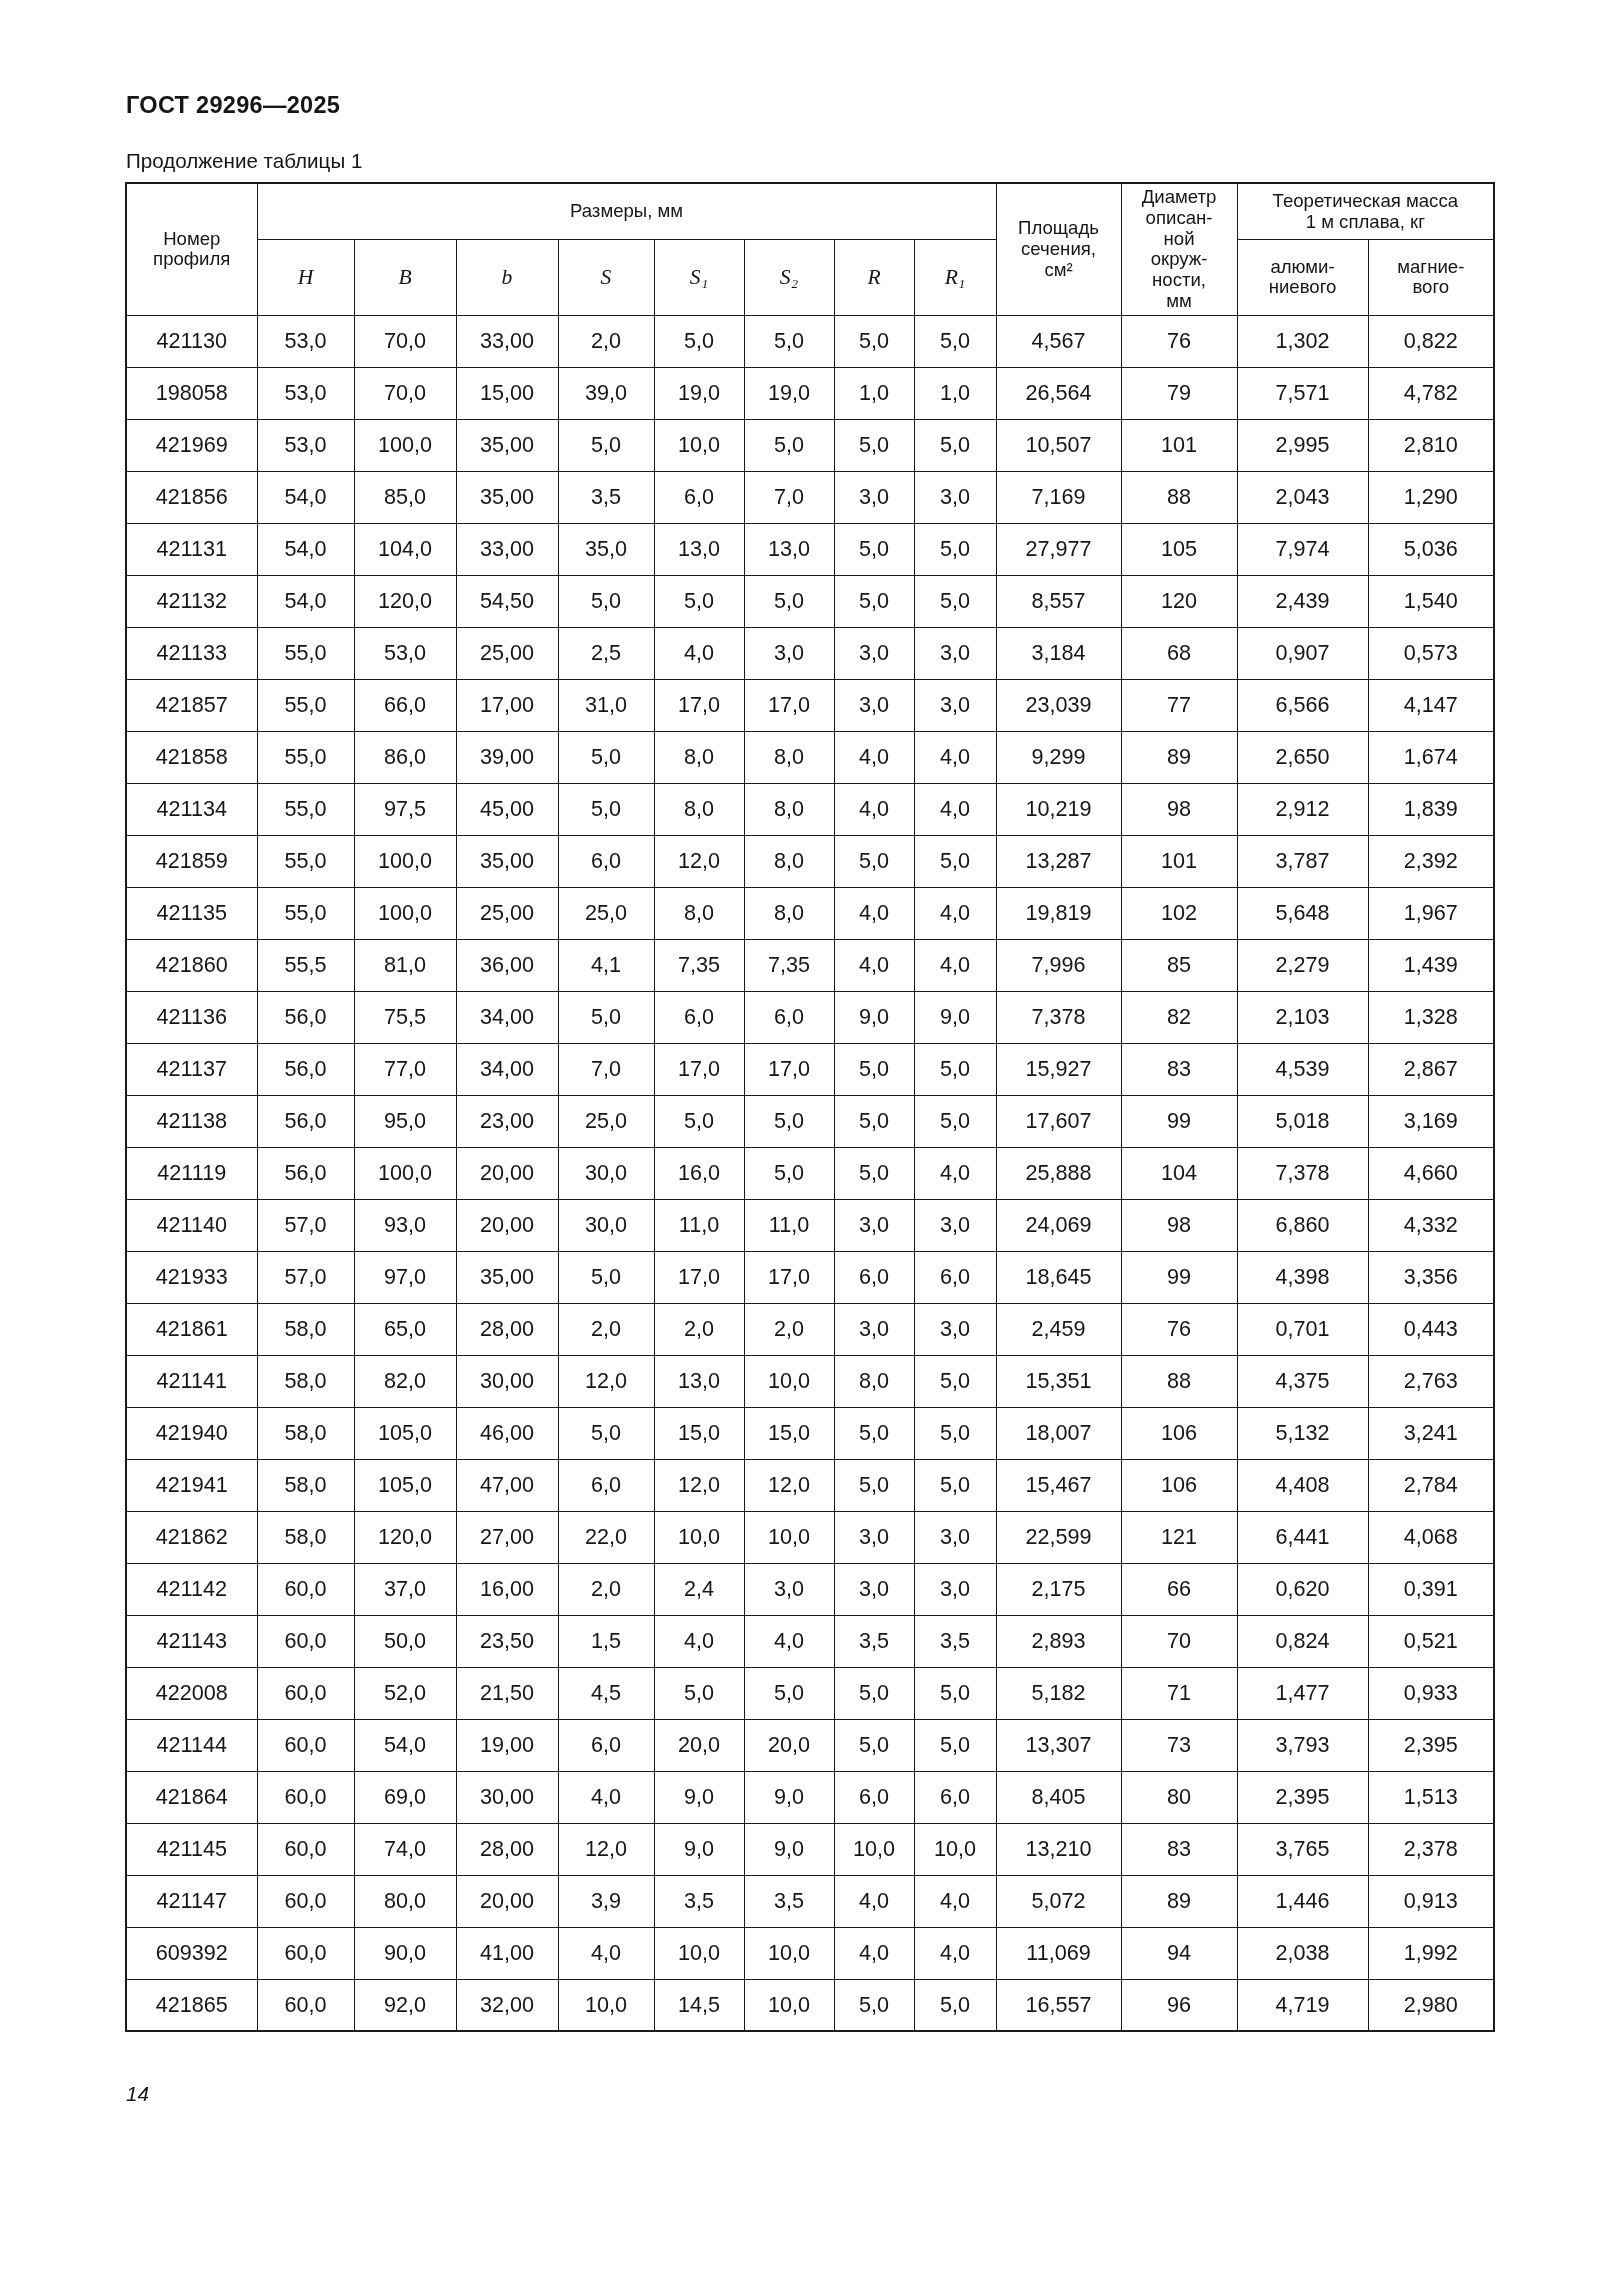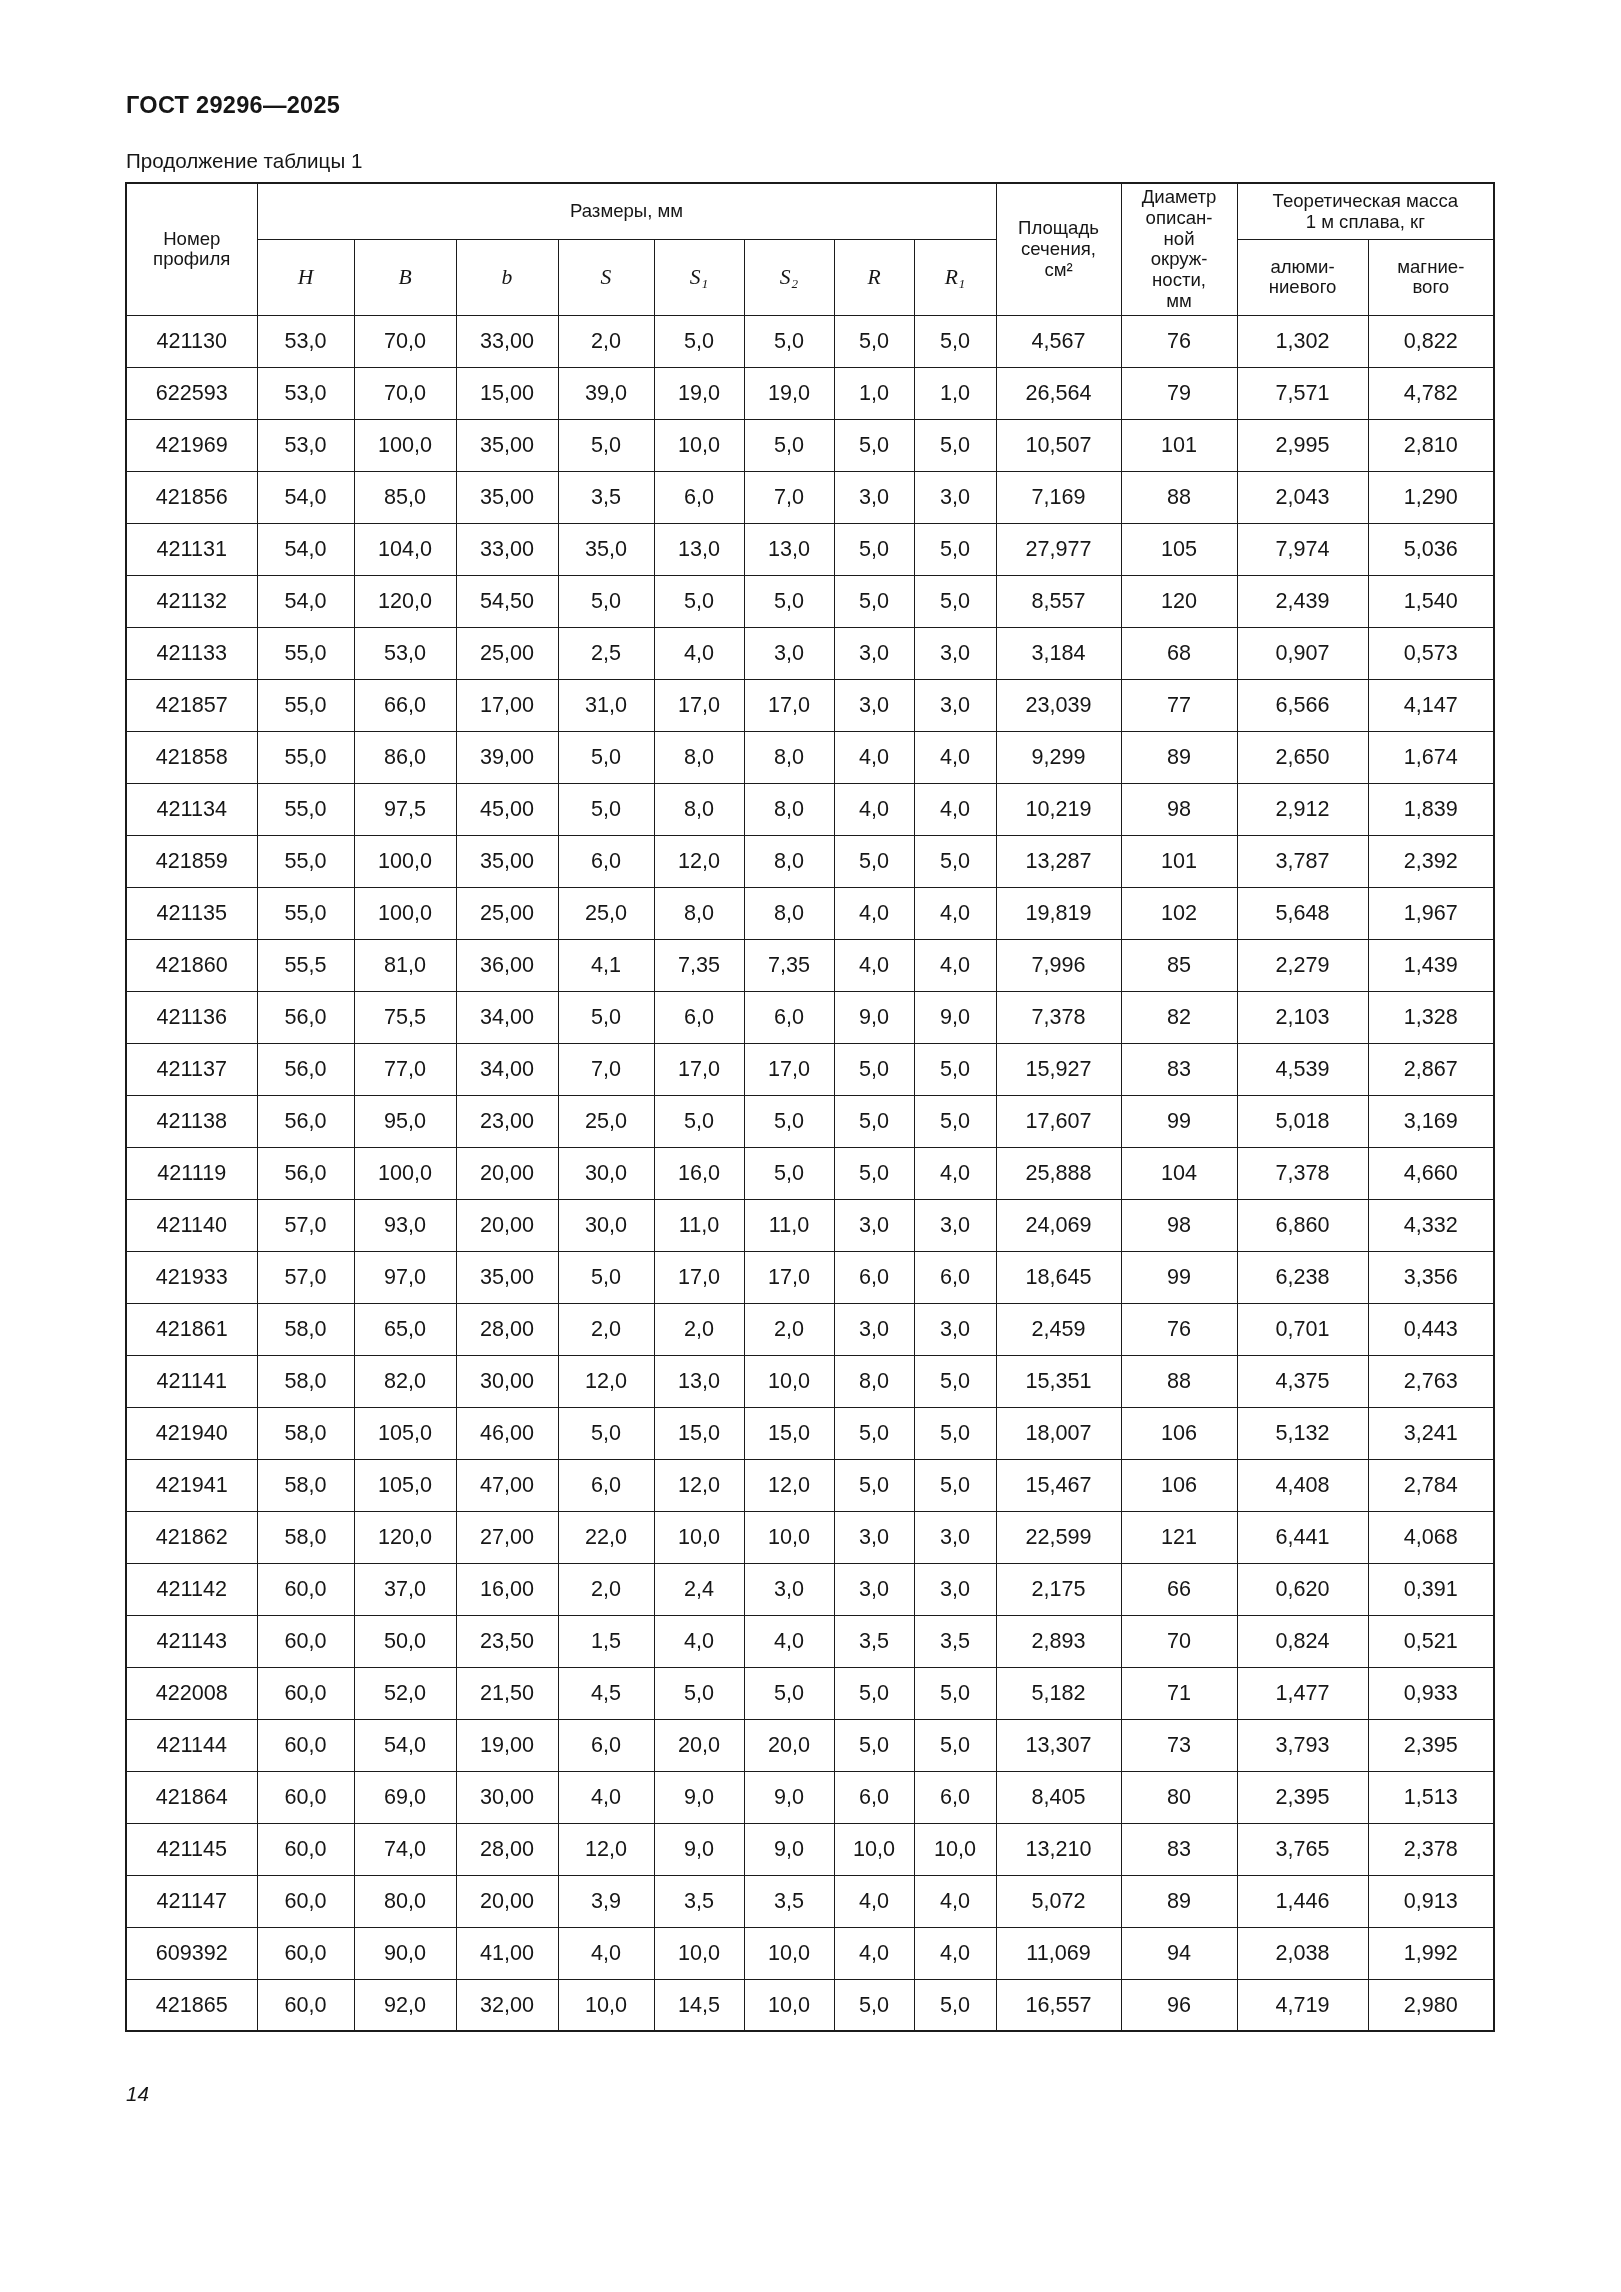--- a/index.html
+++ b/index.html
@@ -139,21 +139,21 @@
           <td>5,0</td>
           <td>5,0</td>
           <td>5,0</td>
           <td>5,0</td>
           <td>4,567</td>
           <td>76</td>
           <td>1,302</td>
           <td>0,822</td>
         </tr>
         <tr>
-          <td>622593</td>
+          <td>198058</td>
           <td>53,0</td>
           <td>70,0</td>
           <td>15,00</td>
           <td>39,0</td>
           <td>19,0</td>
           <td>19,0</td>
           <td>1,0</td>
           <td>1,0</td>
           <td>26,564</td>
           <td>79</td>
@@ -405,21 +405,21 @@
           <td>57,0</td>
           <td>97,0</td>
           <td>35,00</td>
           <td>5,0</td>
           <td>17,0</td>
           <td>17,0</td>
           <td>6,0</td>
           <td>6,0</td>
           <td>18,645</td>
           <td>99</td>
-          <td>6,238</td>
+          <td>4,398</td>
           <td>3,356</td>
         </tr>
         <tr>
           <td>421861</td>
           <td>58,0</td>
           <td>65,0</td>
           <td>28,00</td>
           <td>2,0</td>
           <td>2,0</td>
           <td>2,0</td>

